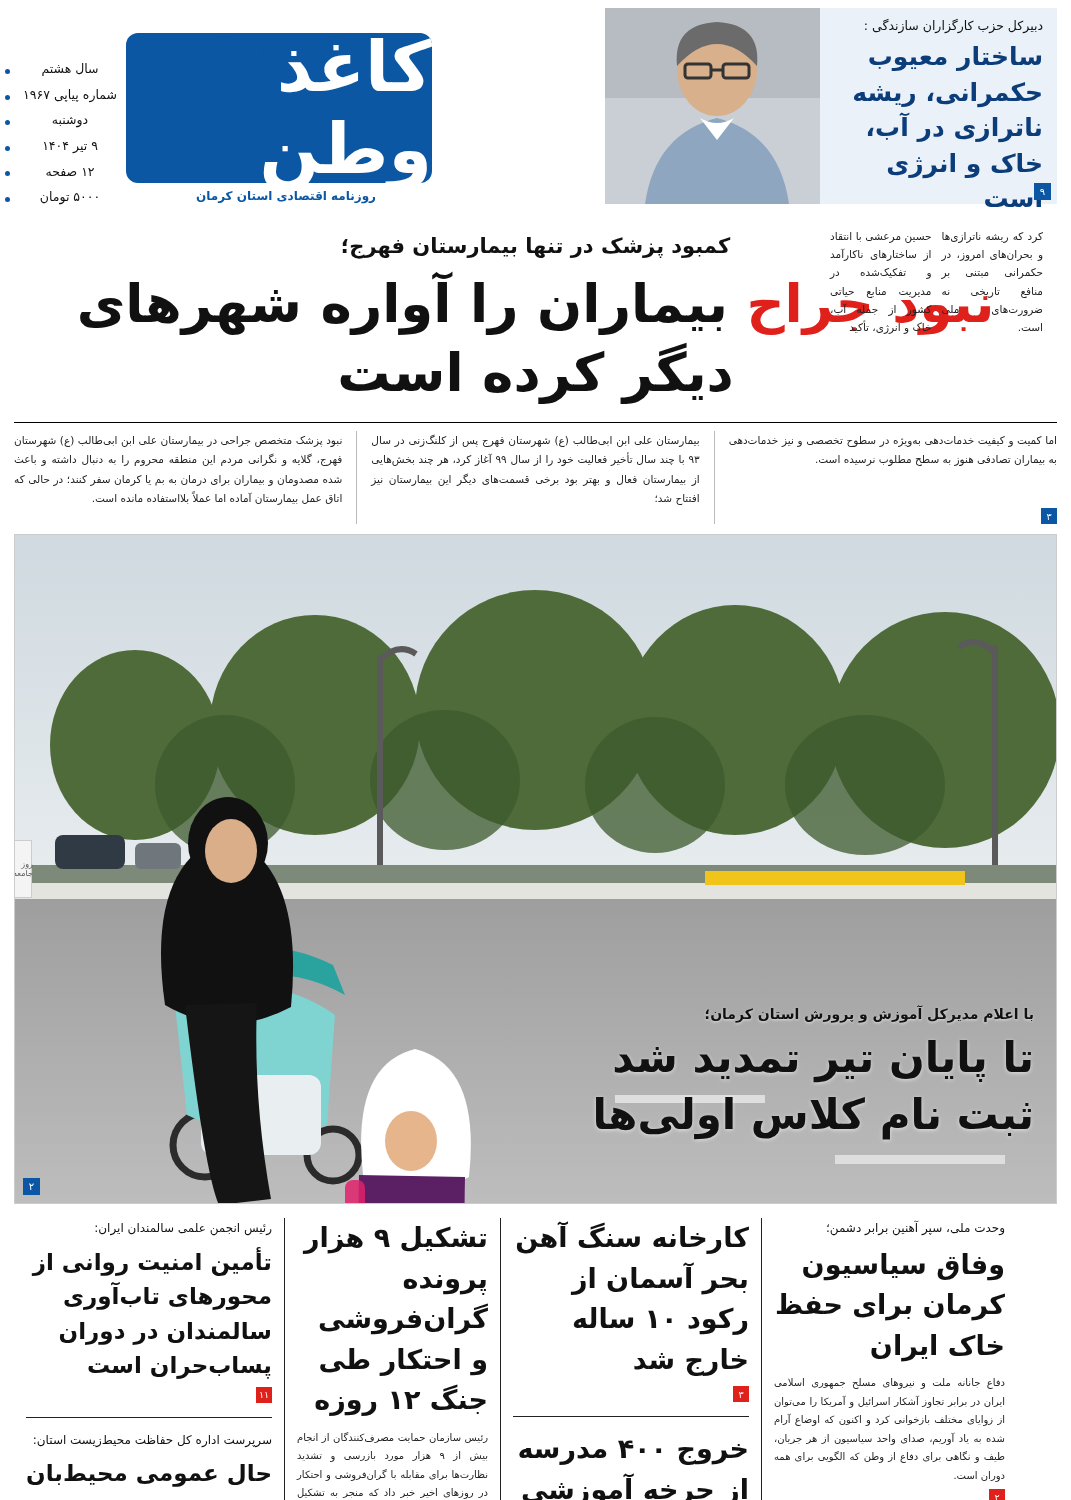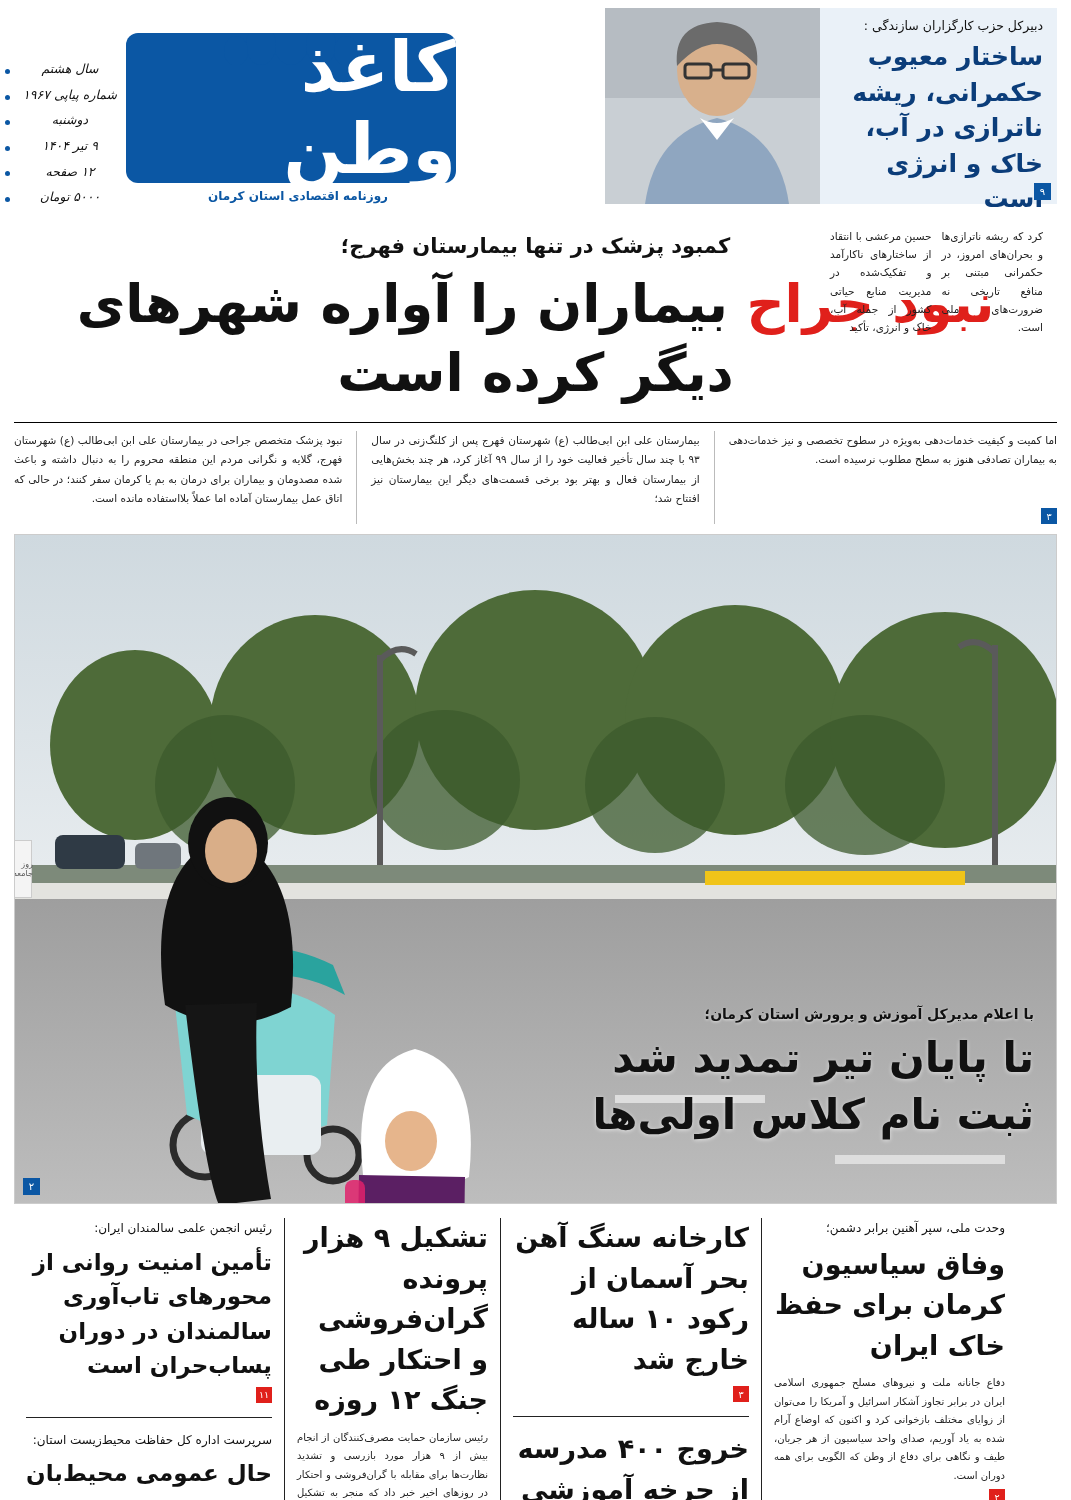--- a/index.html
+++ b/index.html
@@ -14,39 +14,39 @@
   }
   .page { width: 1071px; height: 1500px; position: relative; padding: 0 14px; }
 
   
   .masthead { display: flex; flex-direction: row-reverse; height: 218px; align-items: stretch; }
   .m-left { width: 452px; position: relative; }
   .m-right { flex: 1; position: relative; }
 
   .logo-wrap { display: flex; flex-direction: row-reverse; align-items: center; height: 100%; padding-top: 18px; }
   .logo-box {
-    width: 330px; height: 150px; background: #0b57a4; border-radius: 12px;
+    width: 306px; height: 150px; background: #0b57a4; border-radius: 12px;
     position: relative; overflow: hidden; margin-right: 14px;
   }
   .logo-text {
     position: absolute; inset: 0; display: flex; align-items: center; justify-content: center;
     color: #fff; font-size: 70px; font-weight: bold; letter-spacing: -2px;
     font-family: "DejaVu Sans", sans-serif;
   }
   .logo-crown {
     position: absolute; top: -22px; left: 50%; transform: translateX(-50%);
     width: 170px; height: 54px;
   }
   .logo-sub {
     text-align: center; font-size: 12px; color: #0b57a4; margin-top: 6px; font-weight: bold;
   }
   .logo-col { display: flex; flex-direction: column; }
 
   .dateline { font-size: 12.5px; line-height: 2.05; color: #111; text-align: center; padding-top: 30px; width: 112px; }
-  .dateline div { position: relative; font-style: italic; }
+  .dateline div { position: relative; }
   .dateline div::after {
     content: ""; position: absolute; right: 100%; top: 50%; margin-right: 4px;
     width: 5px; height: 5px; border-radius: 50%; background: #0b57a4;
   }
 
   
   .tl-feature { display: flex; flex-direction: row-reverse; background: #eaf1f8; height: 196px; margin-top: 8px; }
   .tl-text { flex: 1; padding: 10px 14px 8px 10px; position: relative; }
   .tl-kicker { font-size: 12.5px; color: #111; text-align: right; margin-bottom: 6px; }
   .tl-head { font-size: 25px; line-height: 1.42; font-weight: bold; color: #0b3d7a; text-align: right; }

